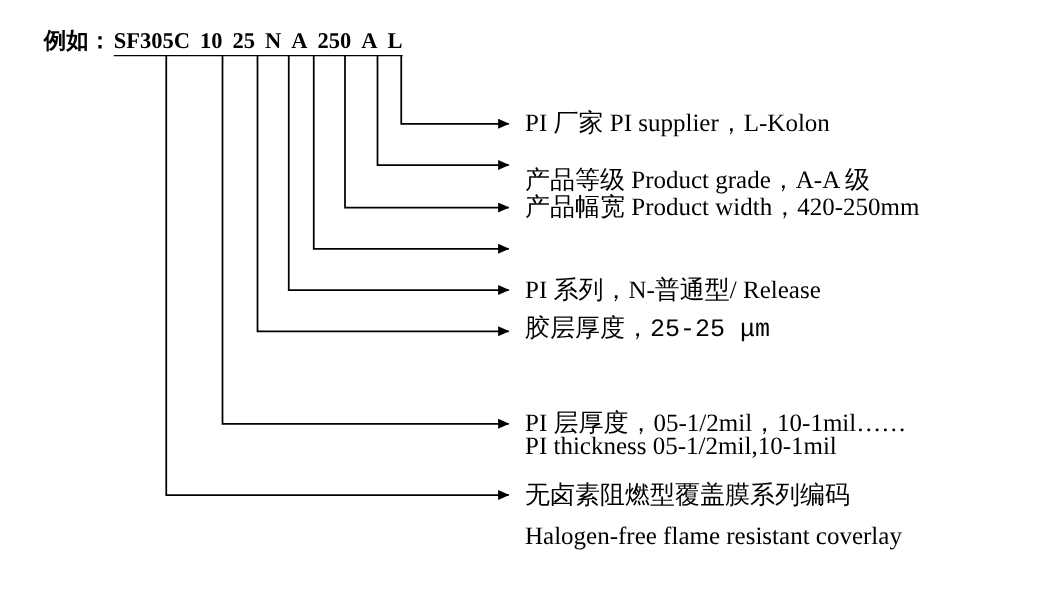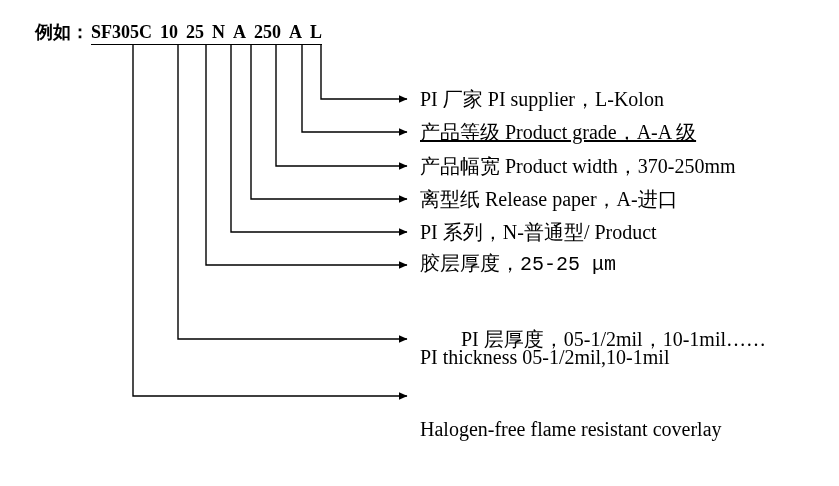--- a/index.html
+++ b/index.html
@@ -45,27 +45,27 @@
     pointer-events: none;
   }
   .row-label {
     position: absolute;
     left: 420px;
     font-size: 20px;
     line-height: 22px;
     white-space: nowrap;
   }
   .r0 { top: 88px; }
-  .r1 { top: 121px; text-decoration: underline; }
+  .r1 { top: 133px; }
   .r2 { top: 155px; }
   .r3 { top: 188px; }
   .r4 { top: 221px; }
   .r5 { top: 254px; font-family: Liberation Mono, monospace; }
   .s5 { top: 286px; }
-  .r6 { top: 328px; margin-left: 41px; }
+  .r6 { top: 328px; }
   .s6 { top: 346px; }
   .r7 { top: 385px; }
   .s7 { top: 418px; text-align: right; }
 </style>
 </head>
 <body>
 
 <div class="page">
 
   <div class="header">
@@ -91,21 +91,21 @@
 
     <path d="M206 44 L206 265 L407 265" fill="none" stroke="#000" stroke-width="1.4" marker-end="url(#arrow)"></path>
 
     <path d="M178 44 L178 339 L407 339" fill="none" stroke="#000" stroke-width="1.4" marker-end="url(#arrow)"></path>
 
     <path d="M133 44 L133 396 L407 396" fill="none" stroke="#000" stroke-width="1.4" marker-end="url(#arrow)"></path>
   </svg>
 
   <div class="row-label r0">PI 厂家 PI supplier，L-Kolon</div>
   <div class="row-label r1">产品等级 Product grade，A-A 级</div>
-  <div class="row-label r2">产品幅宽 Product width，370-250mm</div>
-  <div class="row-label r3">离型纸 Release paper，A-进口</div>
-  <div class="row-label r4">PI 系列，N-普通型/ Product</div>
+  <div class="row-label r2">产品幅宽 Product width，420-250mm</div>
+  <div class="row-label r4">PI 系列，N-普通型/ Release</div>
   <div class="row-label r5">胶层厚度，25-25 μm</div>
   <div class="row-label r6">PI 层厚度，05-1/2mil，10-1mil……</div>
   <div class="row-label s6">PI thickness 05-1/2mil,10-1mil</div>
+  <div class="row-label r7">无卤素阻燃型覆盖膜系列编码</div>
   <div class="row-label s7">Halogen-free flame resistant coverlay</div>
 
 </div>
 
 </body></html>

